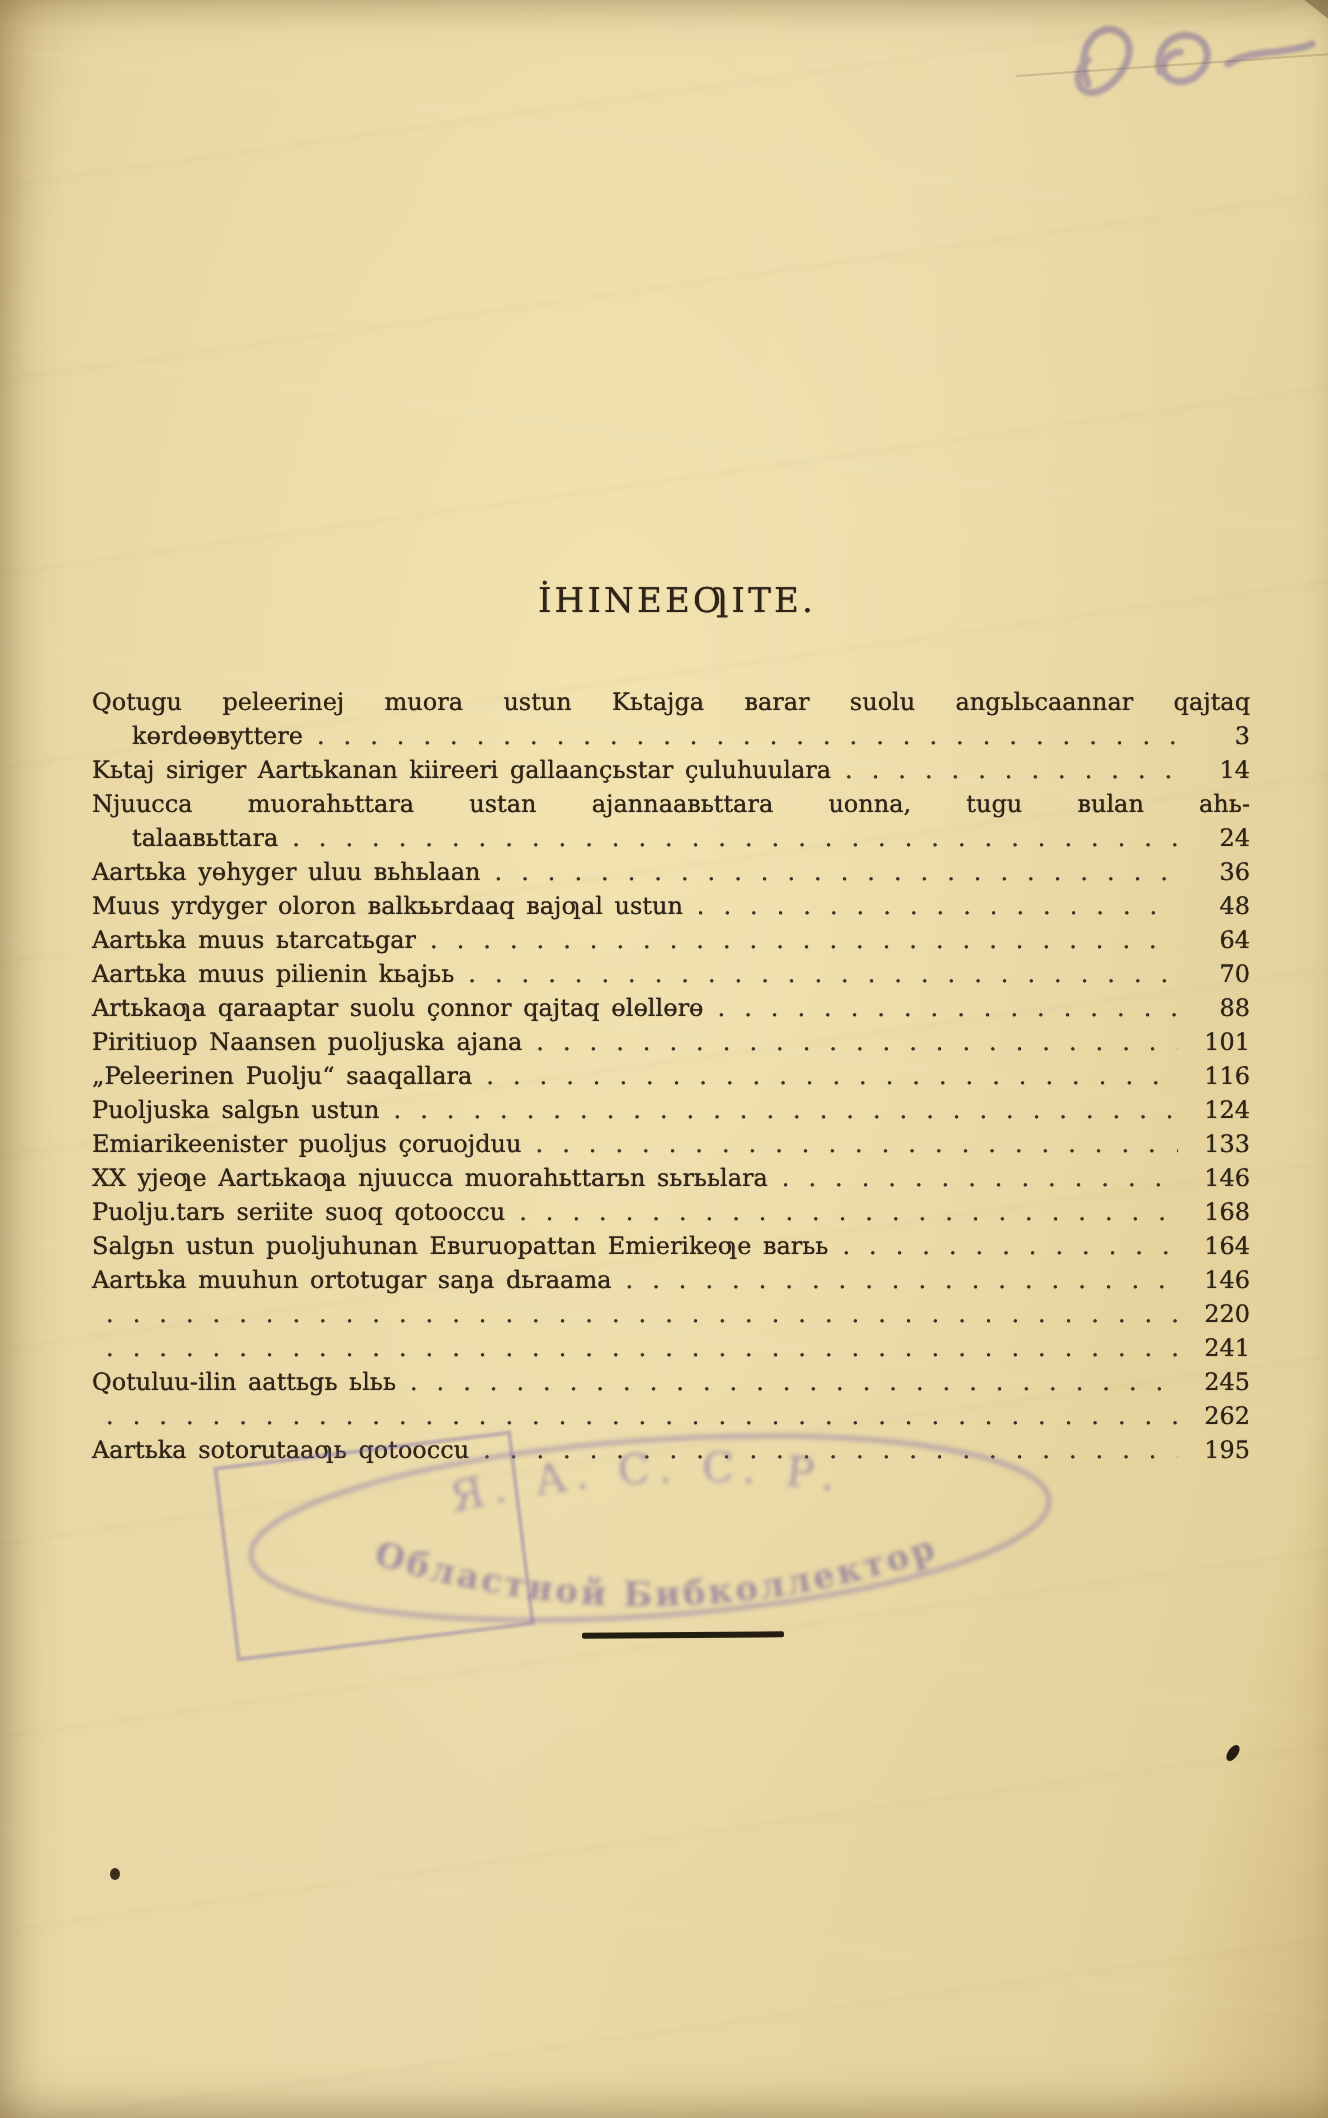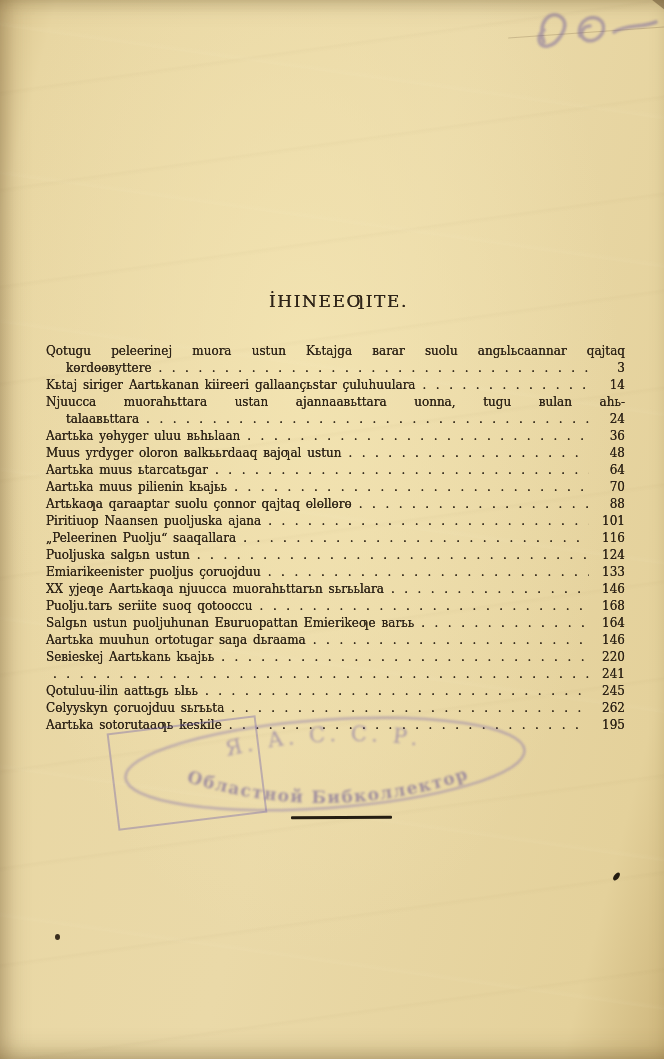--- a/index.html
+++ b/index.html
@@ -195,44 +195,42 @@
       <span class="pg">164</span>
     </div>
 
     <div class="trow">
       <span class="tt">Aartьka muuhun ortotugar saŋa dьraama</span>
       <span class="lead"><span class="dots">............................................................</span></span>
       <span class="pg">146</span>
     </div>
 
     <div class="trow">
-      <span class="tt">Seвieskej Aartьkanь kьajьь</span>
       <span class="lead"><span class="dots">............................................................</span></span>
       <span class="pg">220</span>
     </div>
 
     <div class="trow">
       <span class="lead"><span class="dots">............................................................</span></span>
       <span class="pg">241</span>
     </div>
 
     <div class="trow">
       <span class="tt">Qotuluu-ilin aattьgь ьlьь</span>
       <span class="lead"><span class="dots">............................................................</span></span>
       <span class="pg">245</span>
     </div>
 
     <div class="trow">
-      <span class="tt">Cөlyyskyn çoruojduu sьrььta</span>
       <span class="lead"><span class="dots">............................................................</span></span>
       <span class="pg">262</span>
     </div>
 
     <div class="trow">
-      <span class="tt">Aartьka sotorutaaƣь keskile</span>
+      <span class="tt">Aartьka sotorutaaƣь qotooccu</span>
       <span class="lead"><span class="dots">............................................................</span></span>
       <span class="pg">195</span>
     </div>
 
   </div>
 
   <div class="rect-stamp"></div>
 
   <svg class="oval-stamp" width="470" height="155" viewBox="0 0 470 155">
     <g transform="rotate(-4 230 78)">

